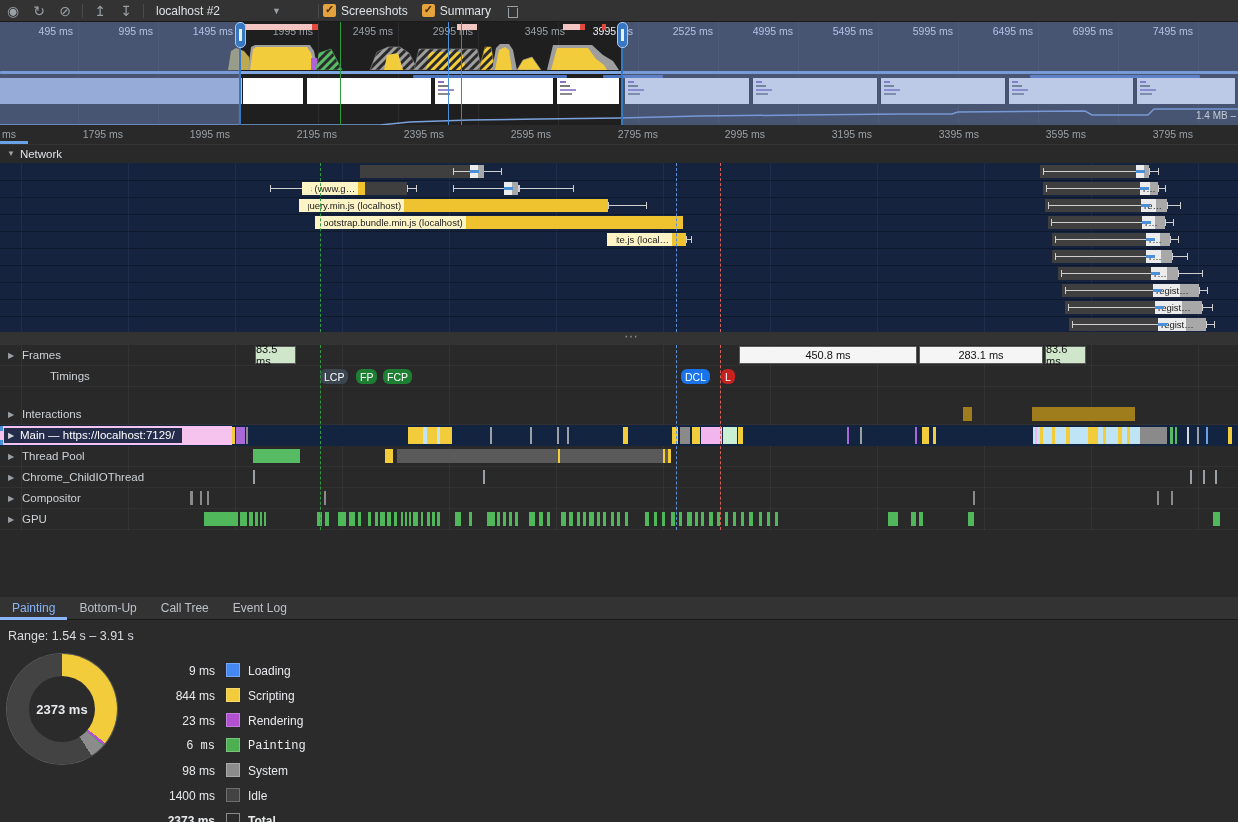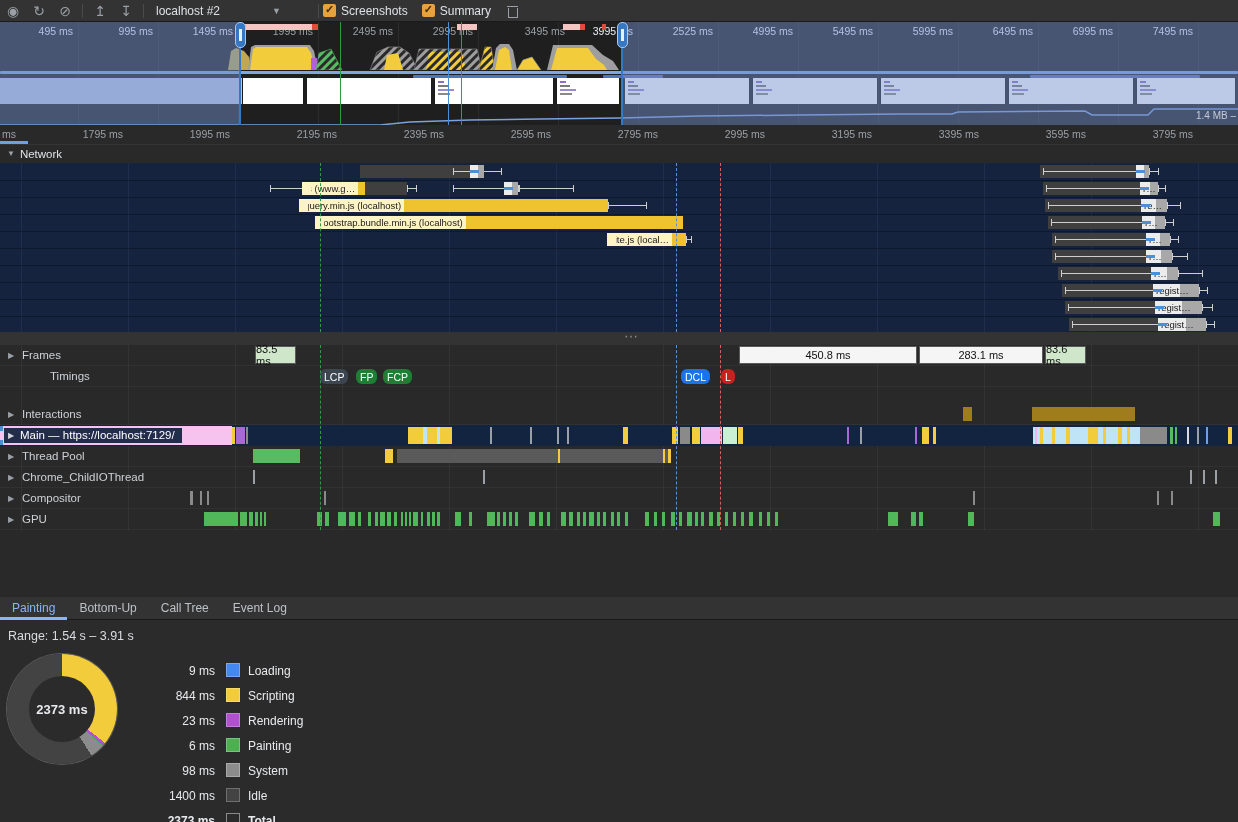--- a/index.html
+++ b/index.html
@@ -645,21 +645,21 @@
         <div class="sum-row" style="top: 63px; left: 0px; width: 400px;">
           <div class="sum-val" style="right: auto; left: 160px; width: 55px; text-align: right;">844 ms</div>
           <div class="sum-swatch" style="background: rgb(242, 204, 59); border: 1px solid rgba(255, 255, 255, 0.25); top: 5px;"></div>
           <div class="sum-name">Scripting</div>
         </div>
         <div class="sum-row" style="top: 88px; left: 0px; width: 400px;">
           <div class="sum-val" style="right: auto; left: 160px; width: 55px; text-align: right;">23 ms</div>
           <div class="sum-swatch" style="background: rgb(176, 82, 208); border: 1px solid rgba(255, 255, 255, 0.25); top: 5px;"></div>
           <div class="sum-name">Rendering</div>
         </div>
-        <div class="sum-row" style="top: 113px; left: 0px; width: 400px;">
+        <div class="sum-row" style="top: 113px; left: 0px; width: 400px; font-family: Liberation Mono, monospace;">
           <div class="sum-val" style="right: auto; left: 160px; width: 55px; text-align: right;">6 ms</div>
           <div class="sum-swatch" style="background: rgb(76, 175, 80); border: 1px solid rgba(255, 255, 255, 0.25); top: 5px;"></div>
           <div class="sum-name">Painting</div>
         </div>
         <div class="sum-row" style="top: 138px; left: 0px; width: 400px;">
           <div class="sum-val" style="right: auto; left: 160px; width: 55px; text-align: right;">98 ms</div>
           <div class="sum-swatch" style="background: rgb(140, 140, 140); border: 1px solid rgba(255, 255, 255, 0.25); top: 5px;"></div>
           <div class="sum-name">System</div>
         </div>
         <div class="sum-row" style="top: 163px; left: 0px; width: 400px;">

